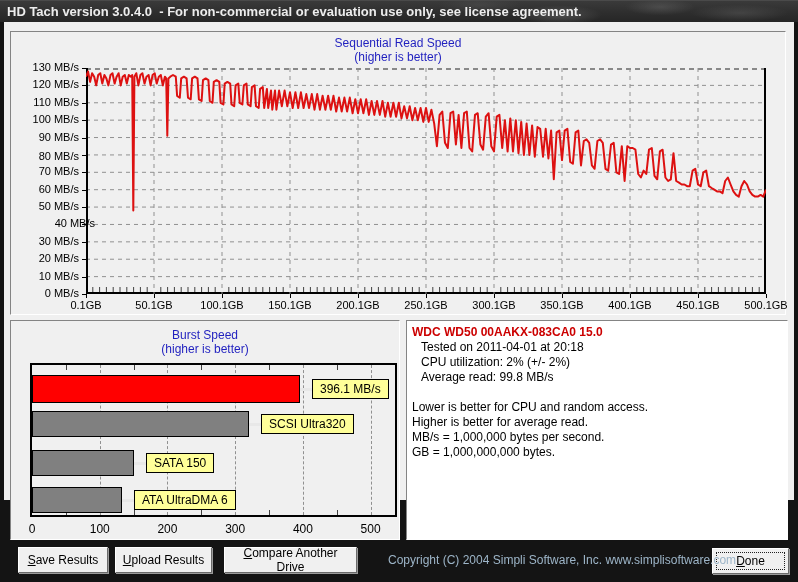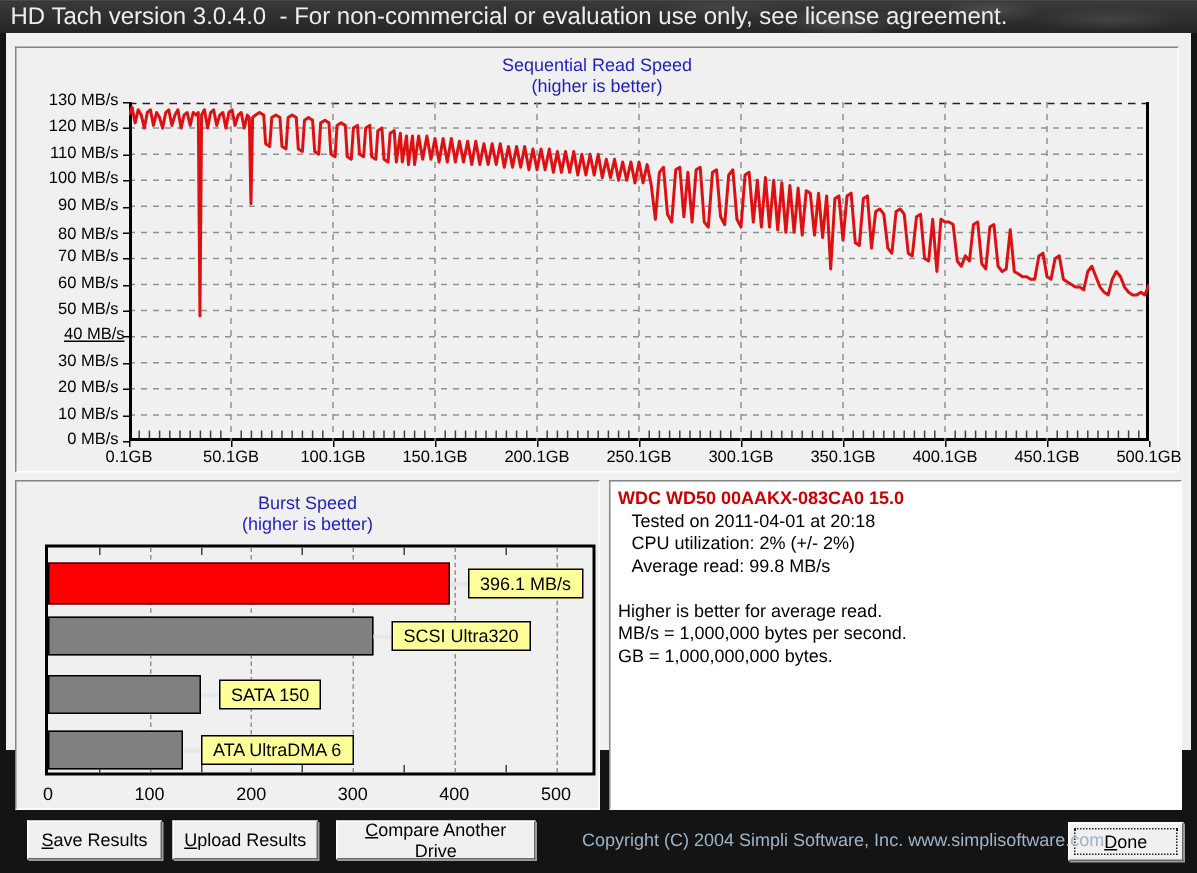--- a/index.html
+++ b/index.html
@@ -8,21 +8,21 @@
 
   
   .titlebar{position:absolute;left:0;top:0;width:100%;height:22px;
     background:
       radial-gradient(ellipse 60px 14px at 560px 14px, rgba(120,120,120,.45), rgba(0,0,0,0) 70%),
       radial-gradient(ellipse 50px 12px at 660px 6px, rgba(110,110,110,.4), rgba(0,0,0,0) 70%),
       radial-gradient(ellipse 70px 12px at 740px 12px, rgba(100,100,100,.4), rgba(0,0,0,0) 70%),
       radial-gradient(ellipse 60px 12px at 480px 4px, rgba(95,95,95,.35), rgba(0,0,0,0) 70%),
       linear-gradient(180deg,#3a3a3a 0%,#2e2e2e 55%,#262626 100%);
     border-top:1px solid #4a4a4a;box-sizing:border-box;}
-  .titlebar-text{position:absolute;left:7px;top:0;line-height:21px;font-size:16px;color:#ededed;white-space:pre;}
+  .titlebar-text{position:absolute;left:7px;top:0;line-height:21px;font-size:13px;color:#ededed;white-space:pre;font-weight:bold;}
 
   
   .client{position:absolute;left:4px;top:22px;width:790px;height:478px;background:#f0f0f0;}
 
   .panel{position:absolute;background:#f0f0f0;
     border-top:1px solid #848484;border-left:1px solid #848484;
     border-bottom:1px solid #ffffff;border-right:1px solid #ffffff;box-sizing:border-box;}
   .panel-seq{left:6px;top:9px;width:776px;height:284px;}
   .panel-burst{left:6px;top:298px;width:390px;height:220px;}
   .panel-info{left:402px;top:298px;width:382px;height:220px;background:#ffffff;}
@@ -213,21 +213,21 @@
           <div class="seq-ylab" style="left: 2px; top: 98.5385px;">90 MB/s</div>
           <div class="ytick" style="left: 71px; top: 105.538px;"></div>
           <div class="seq-ylab" style="left: 2px; top: 118px;">80 MB/s</div>
           <div class="ytick" style="left: 71px; top: 122.923px;"></div>
           <div class="seq-ylab" style="left: 2px; top: 133.308px;">70 MB/s</div>
           <div class="ytick" style="left: 71px; top: 140.308px;"></div>
           <div class="seq-ylab" style="left: 2px; top: 150.692px;">60 MB/s</div>
           <div class="ytick" style="left: 71px; top: 157.692px;"></div>
           <div class="seq-ylab" style="left: 2px; top: 168.077px;">50 MB/s</div>
           <div class="ytick" style="left: 71px; top: 175.077px;"></div>
-          <div class="seq-ylab" style="left: 6px; top: 185.462px; text-decoration: underline;">40 MB/s</div>
+          <div class="seq-ylab" style="left: 18px; top: 185.462px;">40 MB/s</div>
           <div class="ytick" style="left: 71px; top: 192.462px;"></div>
           <div class="seq-ylab" style="left: 2px; top: 202.846px;">30 MB/s</div>
           <div class="ytick" style="left: 71px; top: 209.846px;"></div>
           <div class="seq-ylab" style="left: 2px; top: 220.231px;">20 MB/s</div>
           <div class="ytick" style="left: 71px; top: 227.231px;"></div>
           <div class="seq-ylab" style="left: 2px; top: 237.615px;">10 MB/s</div>
           <div class="ytick" style="left: 71px; top: 244.615px;"></div>
           <div class="seq-ylab" style="left: 2px; top: 255px;">0 MB/s</div>
           <div class="ytick" style="left: 71px; top: 262px;"></div>
         </div>
@@ -301,20 +301,21 @@
         </div>
     </div>
 
     <div class="panel panel-info">
       <div class="info-inner">
         <div class="info-title">WDC WD50 00AAKX-083CA0 15.0</div>
         <div class="info-line">Tested on 2011-04-01 at 20:18</div>
         <div class="info-line">CPU utilization: 2% (+/- 2%)</div>
         <div class="info-line">Average read: 99.8 MB/s</div>
         <div class="info-gap"></div>
+        <div class="info-note">Lower is better for CPU and random access.</div>
         <div class="info-note">Higher is better for average read.</div>
         <div class="info-note">MB/s = 1,000,000 bytes per second.</div>
         <div class="info-note">GB = 1,000,000,000 bytes.</div>
       </div>
     </div>
 
     <button class="btn" style="left:14px;top:525px;width:90px;">
       <span><u>S</u><span>ave Results</span></span>
     </button>
     <button class="btn" style="left:111px;top:525px;width:97px;">

